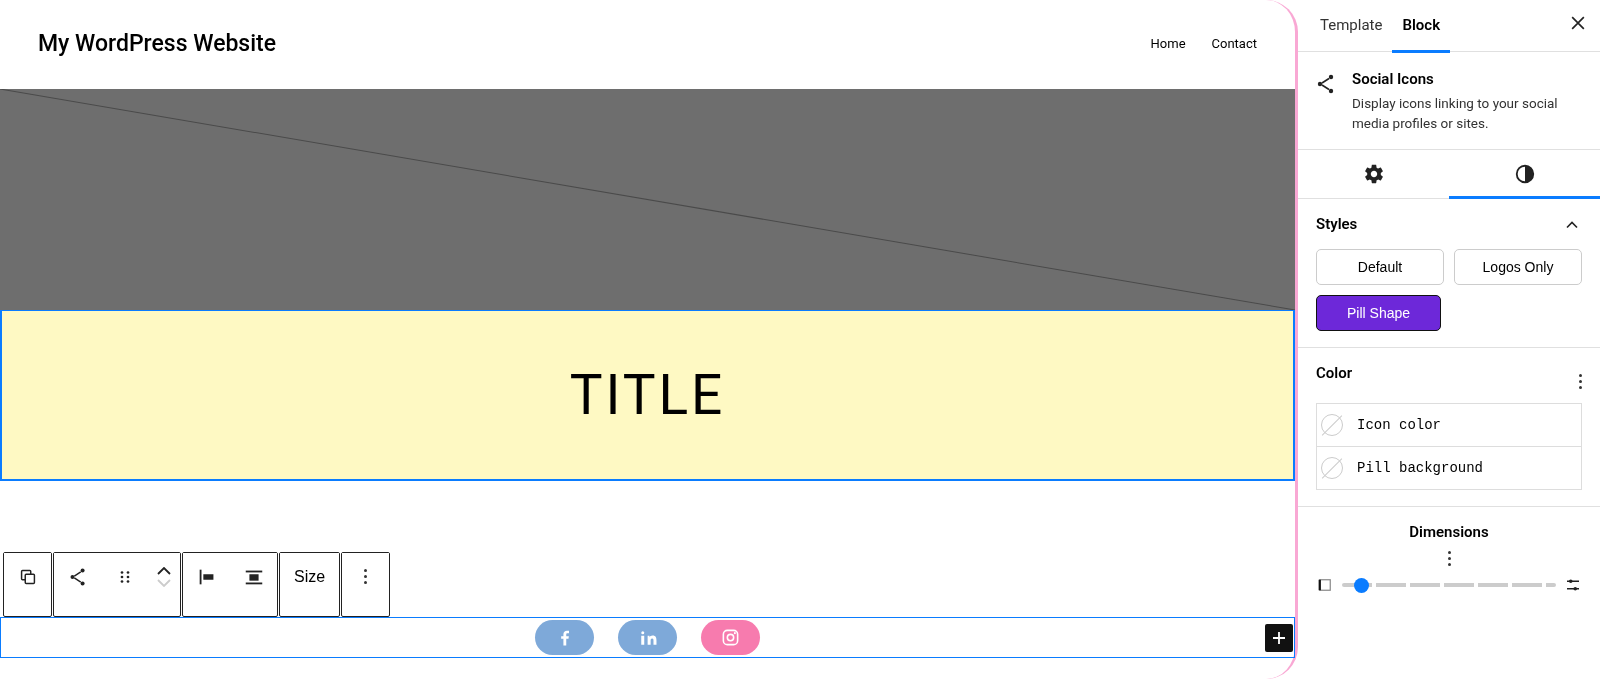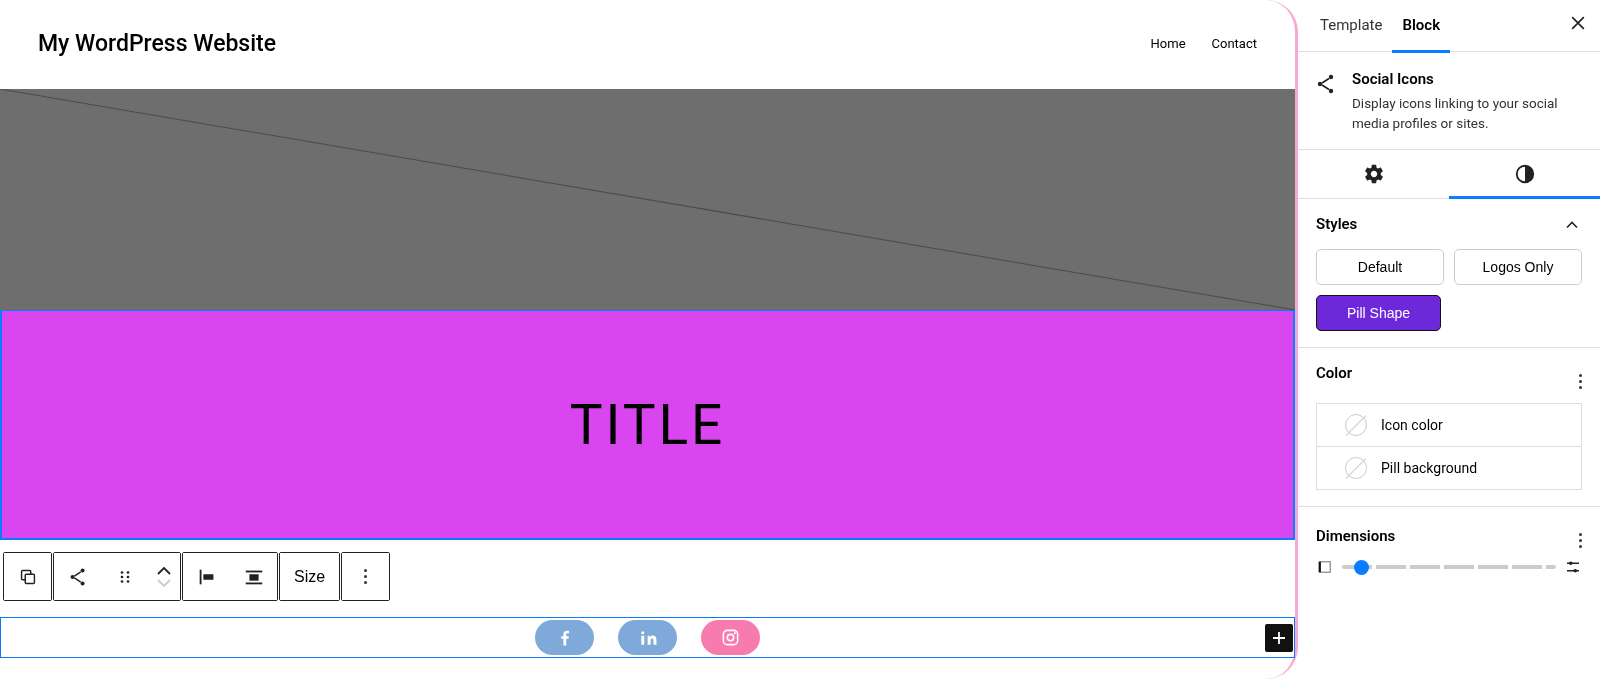--- a/index.html
+++ b/index.html
@@ -4,24 +4,24 @@
 <style>
 * { box-sizing: border-box; margin: 0; padding: 0; }
 body { font-family: -apple-system, BlinkMacSystemFont, "Segoe UI", Roboto, sans-serif; width: 1600px; height: 679px; overflow: hidden; background: #fff; display: flex; }
 .canvas { flex: 1; position: relative; border-right: 3px solid #f9a8d4; border-radius: 32px; }
 .site-header { display: flex; justify-content: space-between; align-items: center; padding: 30px 38px 32px; }
 .site-title { font-size: 23px; font-weight: 500; color: #000; }
 .nav { display: flex; gap: 26px; }
 .nav a { color: #000; text-decoration: none; font-size: 13px; }
 .hero-img { width: 100%; height: 221px; background: #6e6e6e; position: relative; overflow: hidden; }
 .hero-img svg { width: 100%; height: 100%; display: block; }
-.title-block { background: #d946ef; border: 2px solid #0a7cff; border-top: 1px solid #0a7cff; height: 230px; display: flex; align-items: center; justify-content: center; }
+.title-block { background: #fef9c3; border: 2px solid #0a7cff; border-top: 1px solid #0a7cff; height: 171px; display: flex; align-items: center; justify-content: center; }
 .title-text { font-size: 55px; letter-spacing: 3px; font-weight: 400; color: #000; }
 .toolbar-wrap { position: absolute; left: 3px; top: 552px; display: flex; gap: 1px; }
-.tb-group { display: flex; border: 1px solid #222; background: #fff; height: 49px; border-radius: 2px; }
+.tb-group { display: flex; border: 1px solid #222; background: #fff; height: 65px; border-radius: 2px; }
 .tb-btn { width: 47px; height: 47px; display: flex; align-items: center; justify-content: center; background: #fff; border: none; cursor: pointer; }
 .tb-group .tb-btn + .tb-btn { border-left: none; }
 .size-btn { padding: 0 14px; font-size: 16px; width: auto; }
 .social-row { position: absolute; left: 0; top: 617px; width: 100%; height: 41px; border: 1px solid #0a7cff; display: flex; align-items: center; justify-content: center; gap: 24px; }
 .social-pill { width: 59px; height: 35px; border-radius: 18px; display: flex; align-items: center; justify-content: center; }
 .add-btn { position: absolute; right: 1px; top: 1px; bottom: 1px; width: 28px; height: 28px; background: #111; color: #fff; display: flex; align-items: center; justify-content: center; border-radius: 2px; margin-top: auto; margin-bottom: auto; }
 .sidebar { width: 302px; background: #fff; display: flex; flex-direction: column; font-size: 14px; }
 .sb-tabs { display: flex; align-items: center; border-bottom: 1px solid #e0e0e0; padding: 0 12px; height: 52px; position: relative; }
 .sb-tab { padding: 16px 10px; font-size: 15px; color: #333; cursor: pointer; border-bottom: 3px solid transparent; position: relative; top: 1px; }
 .sb-tab.active { border-bottom-color: #0a7cff; font-weight: 600; color: #000; }
@@ -33,26 +33,26 @@
 .sb-subtabs { display: flex; border-bottom: 1px solid #e0e0e0; }
 .sb-subtab { flex: 1; height: 48px; display: flex; align-items: center; justify-content: center; cursor: pointer; border-bottom: 3px solid transparent; position: relative; top: 1px; }
 .sb-subtab.active { border-bottom-color: #0a7cff; }
 .panel { border-bottom: 1px solid #e0e0e0; padding: 16px 18px; }
 .panel-head { display: flex; justify-content: space-between; margin-bottom: 0; cursor: pointer; }
 .panel-title { font-weight: 600; font-size: 15px; color: #000; }
 .chev { width: 20px; height: 20px; }
 .style-btns { margin-top: 14px; display: flex; flex-wrap: wrap; gap: 10px; }
 .style-btn { border: 1px solid #ccc; background: #fff; padding: 9px 0; border-radius: 5px; font-size: 14px; cursor: pointer; text-align: center; flex: 1 1 45%; min-width: 120px; }
 .style-btn.active { background: #6d28d9; color: #fff; border-color: #111; flex: 0 1 47%; }
-.color-row { display: flex; align-items: center; gap: 14px; border: 1px solid #ddd; padding: 10px 28px; cursor: pointer; }
+.color-row { display: flex; align-items: center; gap: 14px; border: 1px solid #ddd; padding: 10px 4px; cursor: pointer; font-family: Liberation Mono, monospace; }
 .color-row + .color-row { border-top: none; }
 .color-rows { margin-top: 14px; }
 .swatch { width: 22px; height: 22px; border-radius: 50%; border: 1px solid #ccc; position: relative; }
 .swatch::before { content: ""; position: absolute; width: 140%; height: 1px; background: #ccc; top: 50%; left: -20%; transform: rotate(-45deg); }
-.dim-head { display:flex; justify-content: space-between; align-items:center; }
+.dim-head { display:flex; justify-content: space-between; align-items:center;flex-direction:column; }
 .dim-lbl { font-size: 11.5px; letter-spacing: 1px; color: #555; margin-top: 14px; font-weight: 600; display:flex; justify-content: space-between; align-items:center; }
 .slider-row { display: flex; align-items: center; gap: 8px; margin-top: 10px; }
 .track { flex: 1; height: 4px; background: repeating-linear-gradient(90deg,#ccc 0,#ccc 30px,#fff 30px,#fff 34px); position: relative; border-radius: 2px; }
 .thumb { position: absolute; left: 12px; top: -5px; width: 15px; height: 15px; background: #0a7cff; border-radius: 50%; }
 .vdots { display:inline-flex; flex-direction:column; gap:3px; }
 .vdots i { width:3px; height:3px; background:#333; border-radius:50%; display:block; }
 </style>
 </head>
 <body>
 

